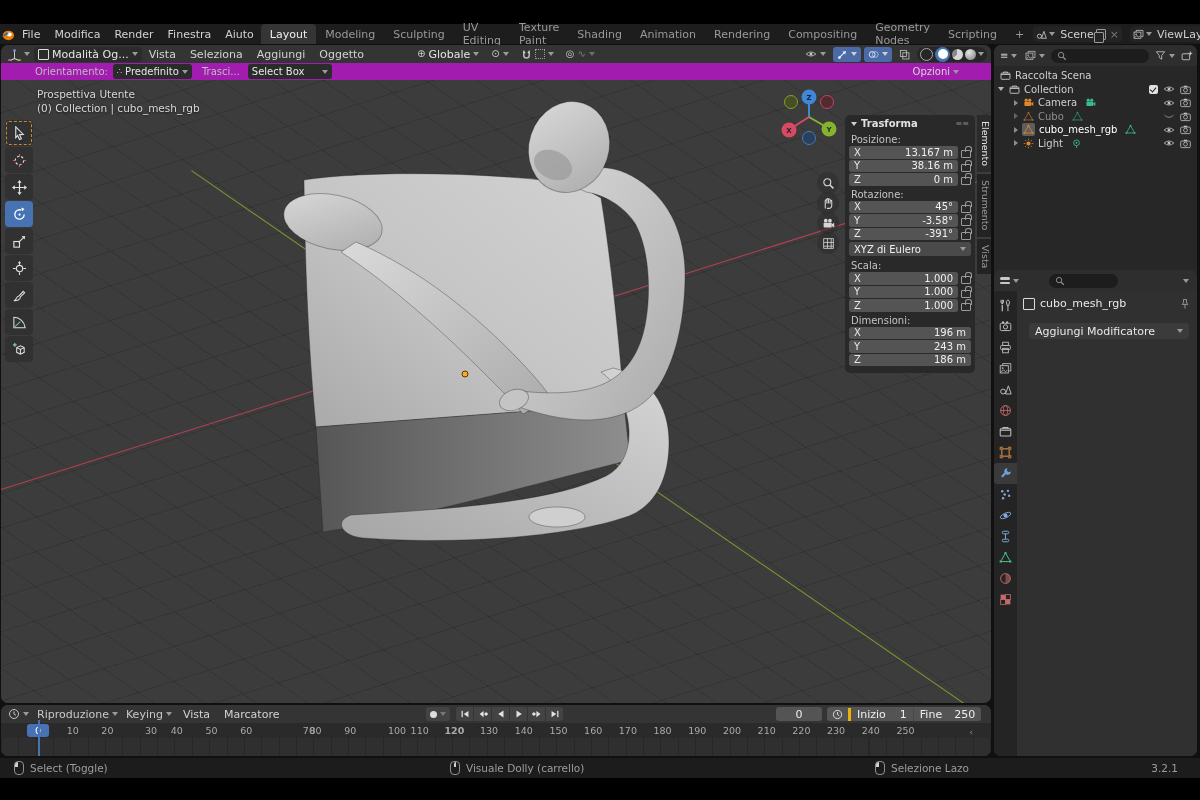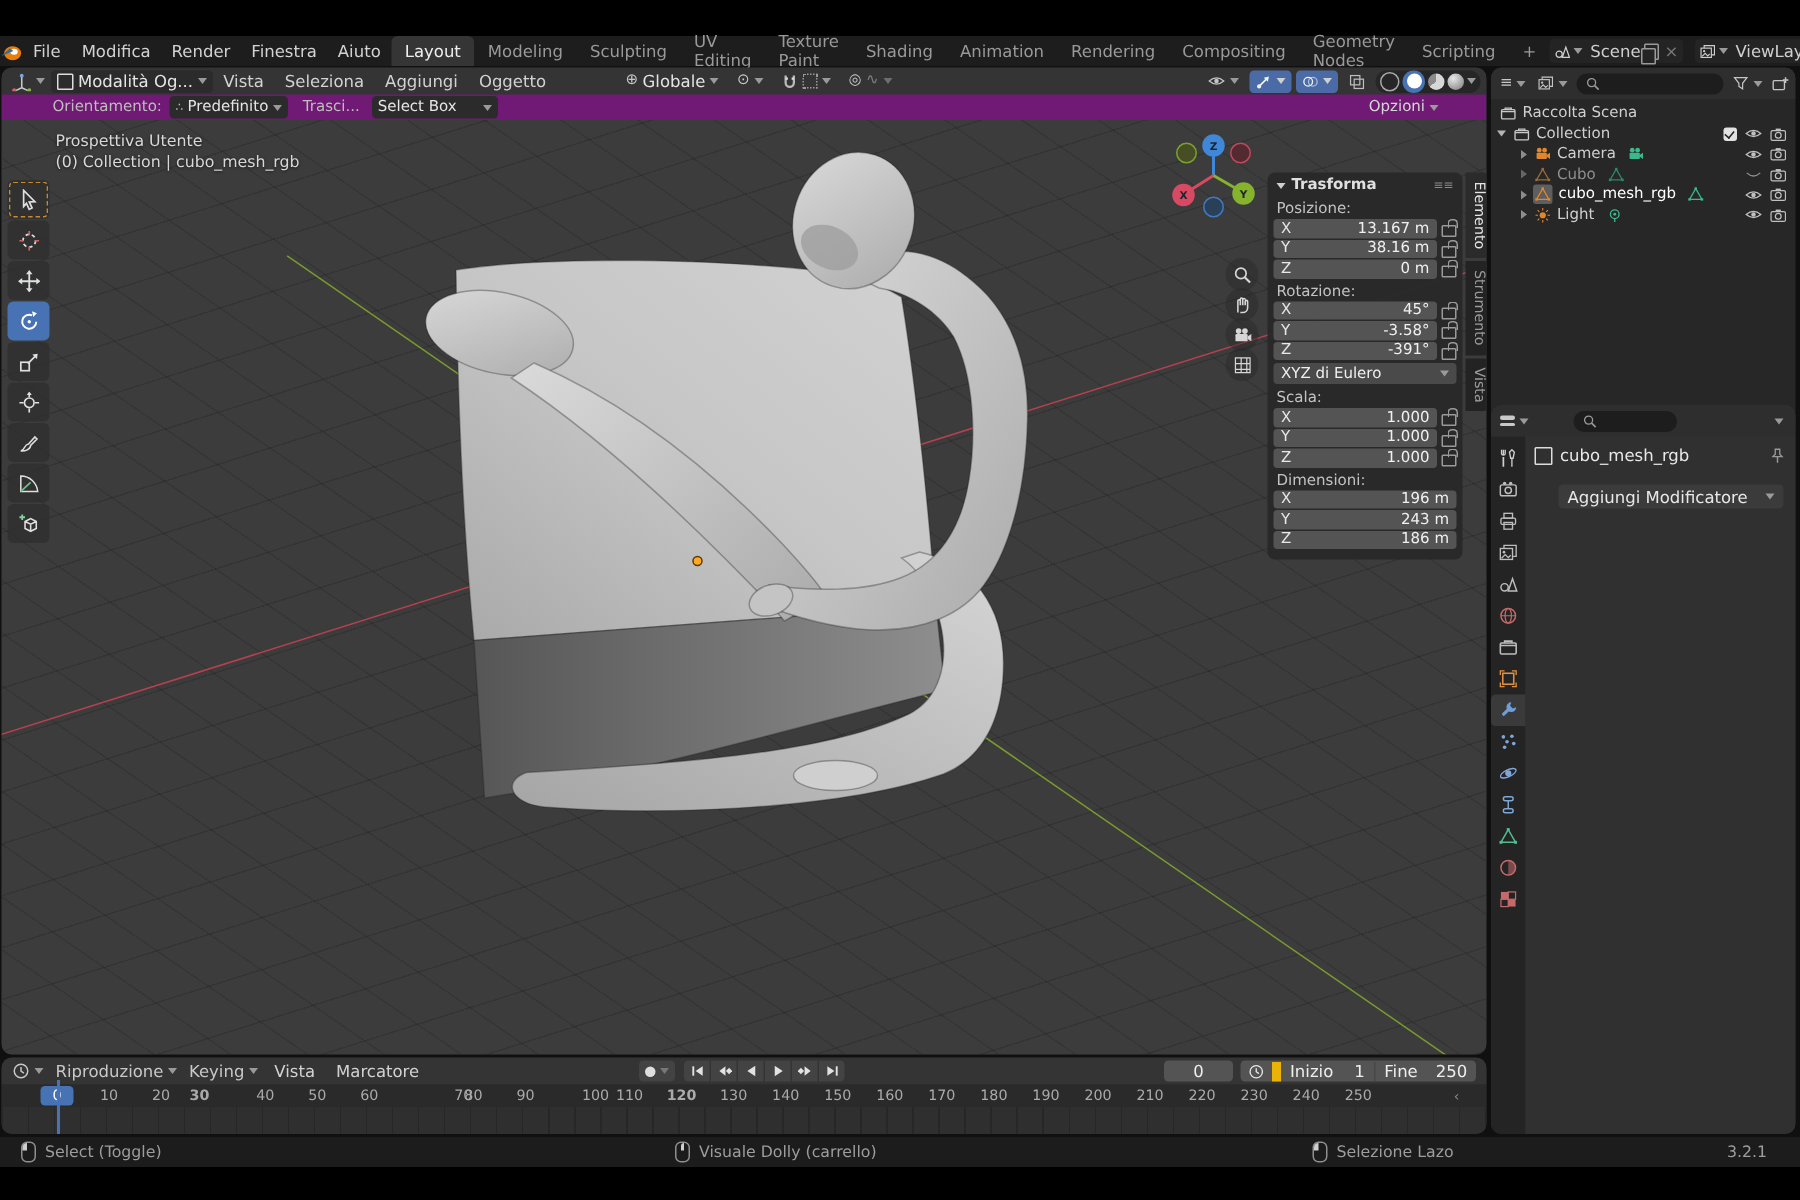--- a/index.html
+++ b/index.html
@@ -29,21 +29,21 @@
   .topbar{position:absolute;left:0;top:0;width:1200px;height:20px;background:#1d1d1d;display:flex;align-items:center;}
   .ws-tab{padding:0 9px;height:20px;display:inline-flex;align-items:center;color:#999;}
   .ws-tab.active{background:#353535;color:#eee;border-radius:4px 4px 0 0;}
   .id-block{display:flex;align-items:center;gap:2px;background:#242424;border-radius:3px;height:16px;padding:0 3px;color:#cfcfcf;}
   .copy-ic{width:8px;height:9px;border:1px solid #9a9a9a;border-radius:1px;position:relative;}
   .copy-ic::before{content:"";position:absolute;left:-3px;top:2px;width:8px;height:9px;border:1px solid #9a9a9a;background:#242424;border-radius:1px;}
 
   
   .editor{position:absolute;background:#303030;border-radius:7px;overflow:hidden;}
   .vheader{position:absolute;left:0;top:0;right:0;height:18px;background:#343434;display:flex;align-items:center;}
-  .tools-row{position:absolute;left:0;top:18px;right:0;height:17px;background:#701a75;display:flex;align-items:center;font-size:10px;}
+  .tools-row{position:absolute;left:0;top:18px;right:0;height:17px;background:#a21caf;display:flex;align-items:center;font-size:10px;}
   .canvas{position:absolute;left:0;top:35px;right:0;bottom:0;background:#3c3c3c;overflow:hidden;}
   .gridA,.gridB{position:absolute;left:-30%;top:-40%;width:170%;height:190%;}
   .gridA{background:repeating-linear-gradient(180deg,rgba(0,0,0,.14) 0 1px,transparent 1px 33px);transform:rotate(-17.5deg);}
   .gridB{background:repeating-linear-gradient(180deg,rgba(0,0,0,.12) 0 1px,transparent 1px 29px);transform:rotate(34.5deg);}
   .axis{position:absolute;height:1.4px;transform-origin:center;}
 
   .overlay-label{position:absolute;color:#d8d8d8;font-size:10.5px;text-shadow:0 1px 2px rgba(0,0,0,.6);}
   .toolbar{position:absolute;left:4px;top:40px;width:28px;display:flex;flex-direction:column;gap:1px;}
   .tool-btn{width:28px;height:26px;background:#2e2e2ecc;border-radius:4px;display:flex;align-items:center;justify-content:center;}
   .tool-btn.active{background:#4772b3;}
@@ -931,21 +931,21 @@
 
     <div class="prop-body">
       <div style="position:absolute;left:6px;top:6px;right:6px;display:flex;align-items:center;gap:5px">
         <span style="width:10px;height:10px;border:1.3px solid #ddd;border-radius:1px"></span>
         <span style="color:#e8e8e8">cubo_mesh_rgb</span>
         <div style="flex:1"></div>
         <svg class="ic" width="12" height="12" viewBox="0 0 16 16" style="color:#9a9a9a">
             <use href="#s-pin"></use>
           </svg>
       </div>
-      <div class="dd-wide" style="left:22px;right:8px;top:32px">
+      <div class="dd-wide" style="left:12px;right:8px;top:32px">
         <span>Aggiungi Modificatore</span>
         <span class="cv"></span>
       </div>
     </div>
   </div>
 
   <div class="editor" style="left:1px;top:681px;width:990px;height:51px;background:#2f2f2f">
     <div class="tl-header">
       <div class="chip" style="margin-left:3px">
         <svg class="ic" width="12" height="12" viewBox="0 0 16 16" style="color:#c8c8c8">
@@ -1006,40 +1006,40 @@
       <div class="abs" style="left:775px;display:flex;align-items:center;gap:5px">
         <div class="seg" style="width:46px;justify-content:center">
           <span>0</span>
         </div>
         <div class="seg">
           <span style="padding:0 5px;display:flex">
             <svg class="ic" width="11" height="11" viewBox="0 0 16 16" style="color:#e8e8e8">
                 <use href="#s-clock"></use>
               </svg>
           </span>
-          <span style="padding:0 6px;border-left:6px solid #eab308;display:flex;gap:14px">
+          <span style="padding:0 6px;border-left:3px solid #eab308;display:flex;gap:14px">
             <span>Inizio</span>
               <span>1</span>
           </span>
           <span style="padding:0 6px;border-left:1px solid #474747;display:flex;gap:12px">
             <span>Fine</span>
               <span>250</span>
           </span>
         </div>
       </div>
     </div>
 
     <div class="tl-ruler" id="ruler">
       <div class="cur-frame-badge">
           <span>0</span>
         </div>
       <span style="position:absolute;right:18px;top:3px;color:#8a8a8a">‹</span>
     <span class="rl" style="left: 71.7px;">10</span>
         <span class="rl" style="left: 106.4px;">20</span>
-        <span class="rl" style="left: 132px; font-weight: bold;">30</span>
+        <span class="rl" style="left: 150px;">30</span>
         <span class="rl" style="left: 175.8px;">40</span>
         <span class="rl" style="left: 210.5px;">50</span>
         <span class="rl" style="left: 245.2px;">60</span>
         <span class="rl" style="left: 279.9px; margin-left: 28px;">70</span>
         <span class="rl" style="left: 314.6px;">80</span>
         <span class="rl" style="left: 349.3px;">90</span>
         <span class="rl" style="left: 396px;">100</span>
         <span class="rl" style="left: 418.7px;">110</span>
         <span class="rl" style="left: 453.4px; font-weight: bold;">120</span>
         <span class="rl" style="left: 488.1px;">130</span>

